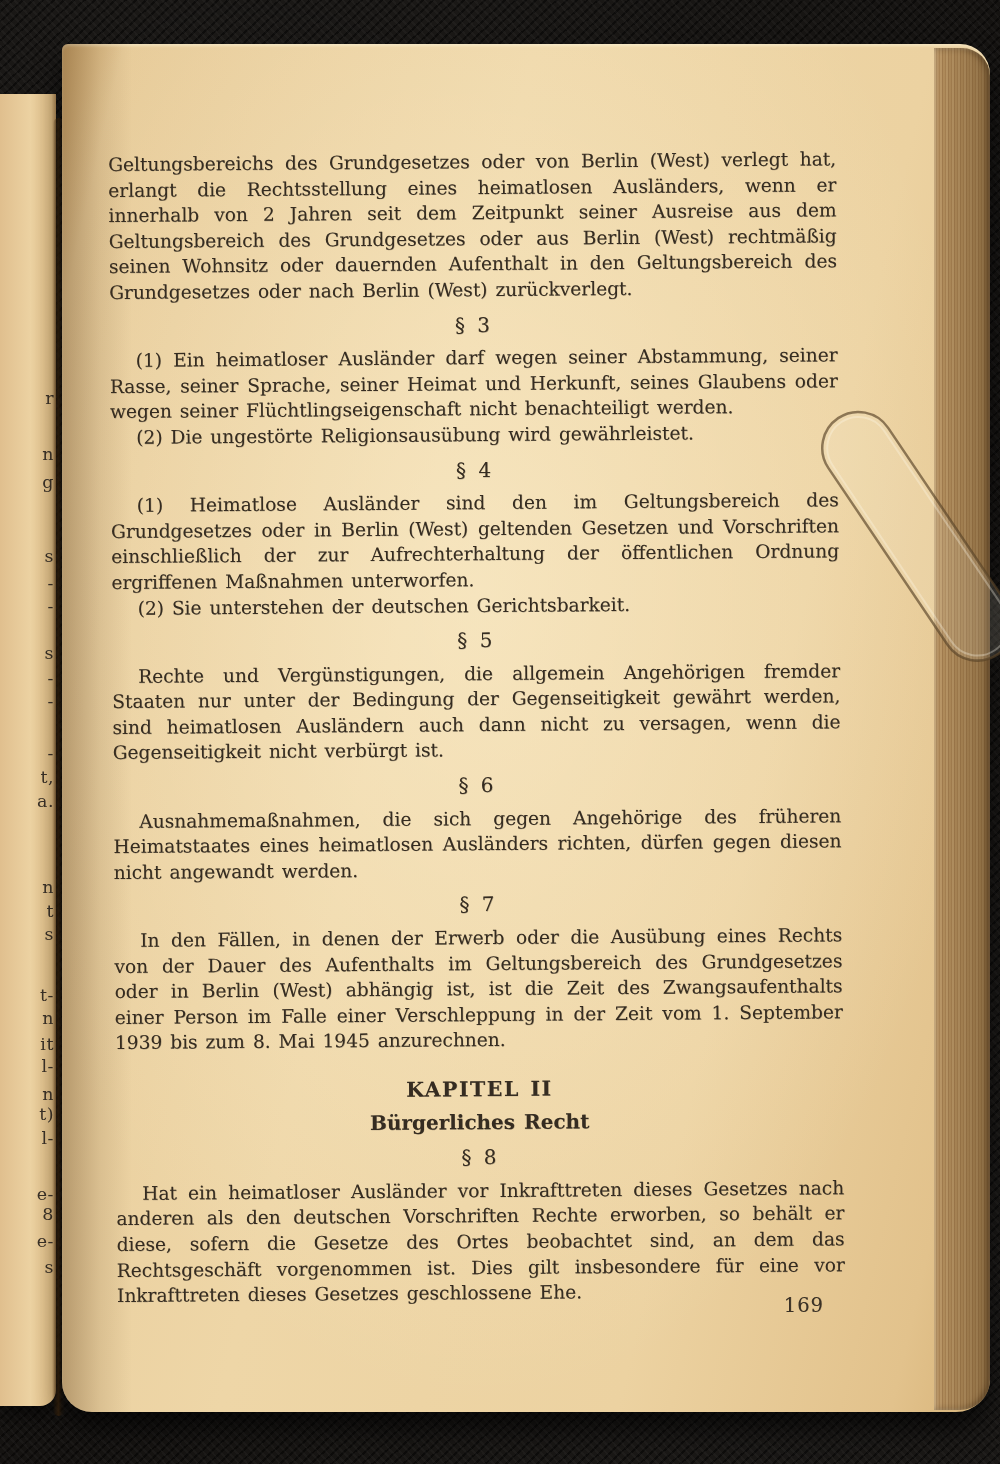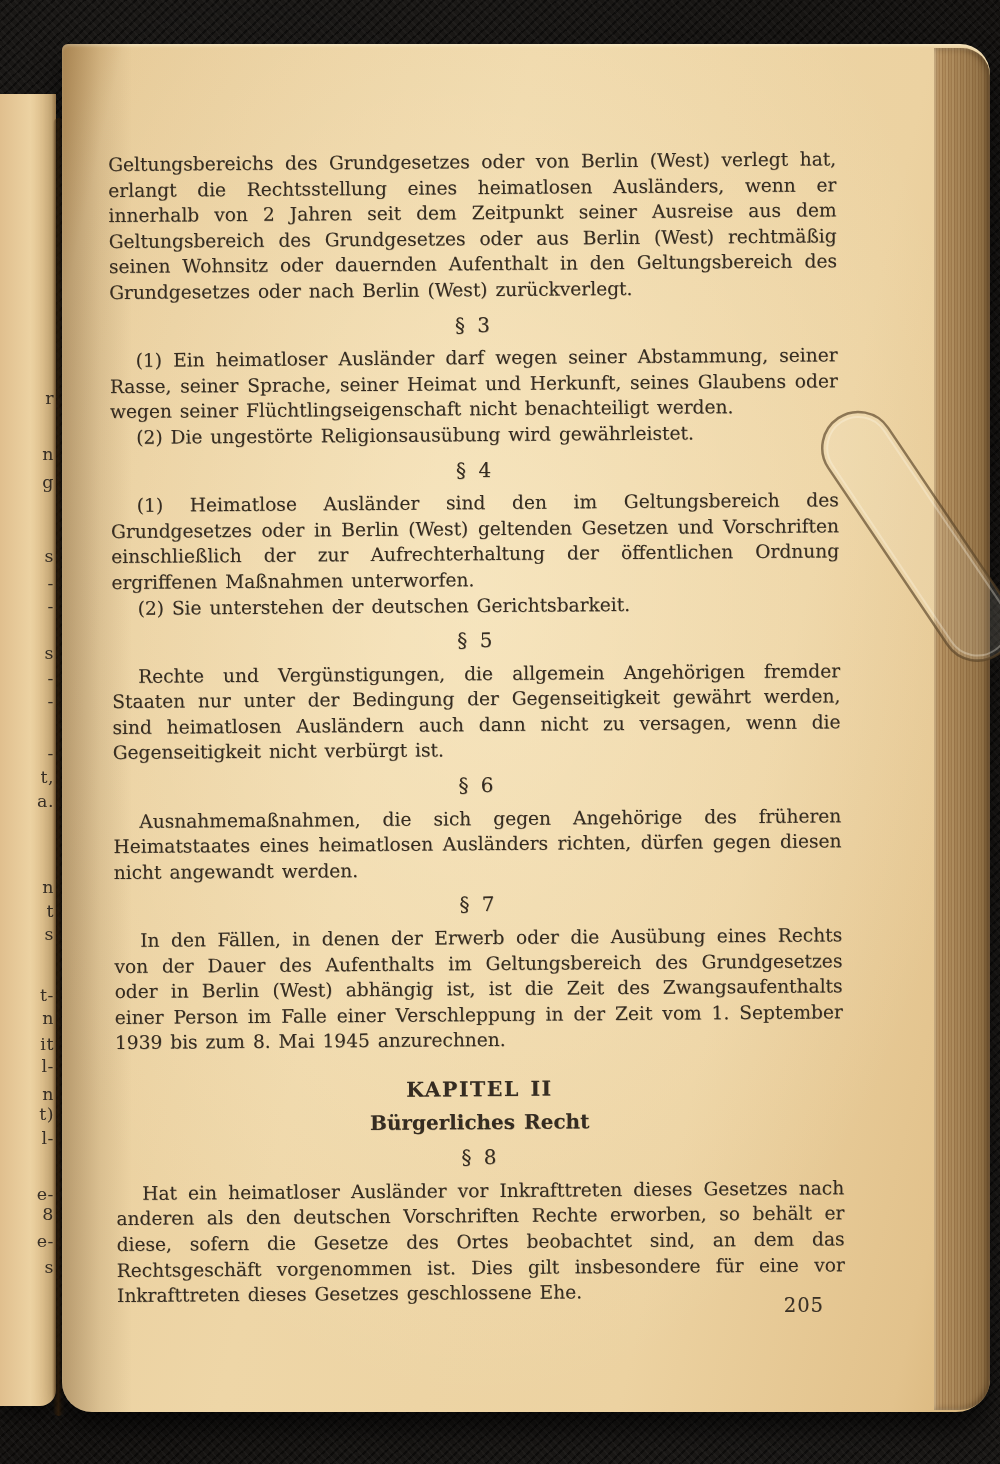--- a/index.html
+++ b/index.html
@@ -137,21 +137,21 @@
         <p class="indent">Rechte und Vergünstigungen, die allgemein Angehörigen fremder Staaten nur unter der Bedingung der Gegenseitigkeit gewährt werden, sind heimatlosen Ausländern auch dann nicht zu versagen, wenn die Gegenseitigkeit nicht verbürgt ist.</p>
         <div class="sec-heading">§ 6</div>
         <p class="indent">Ausnahmemaßnahmen, die sich gegen Angehörige des früheren Heimatstaates eines heimatlosen Ausländers richten, dürfen gegen diesen nicht angewandt werden.</p>
         <div class="sec-heading">§ 7</div>
         <p class="indent">In den Fällen, in denen der Erwerb oder die Ausübung eines Rechts von der Dauer des Aufenthalts im Geltungsbereich des Grundgesetzes oder in Berlin (West) abhängig ist, ist die Zeit des Zwangsaufenthalts einer Person im Falle einer Verschleppung in der Zeit vom 1. September 1939 bis zum 8. Mai 1945 anzurechnen.</p>
         <div class="chapter-heading">KAPITEL II</div>
         <div class="sub-heading">Bürgerliches Recht</div>
         <div class="sec-heading">§ 8</div>
         <p class="indent">Hat ein heimatloser Ausländer vor Inkrafttreten dieses Gesetzes nach anderen als den deutschen Vorschriften Rechte erworben, so behält er diese, sofern die Gesetze des Ortes beobachtet sind, an dem das Rechtsgeschäft vorgenommen ist. Dies gilt insbesondere für eine vor Inkrafttreten dieses Gesetzes geschlossene Ehe.</p>
       </div>
-    <div class="page-number">205</div>
+    <div class="page-number">169</div>
   </div>
 
   <svg class="glasses" width="1000" height="1464" viewBox="0 0 1000 1464" aria-hidden="true">
     <g transform="translate(868 398) rotate(56)">
       <rect x="0" y="0" width="285" height="72" rx="36" ry="36" fill="rgba(246,239,222,0.14)" stroke="rgba(88,66,38,0.65)" stroke-width="2.5"></rect>
       <rect x="5" y="5" width="275" height="62" rx="31" ry="31" fill="none" stroke="rgba(255,252,240,0.30)" stroke-width="2"></rect>
     </g>
   </svg>
 
 </div>

